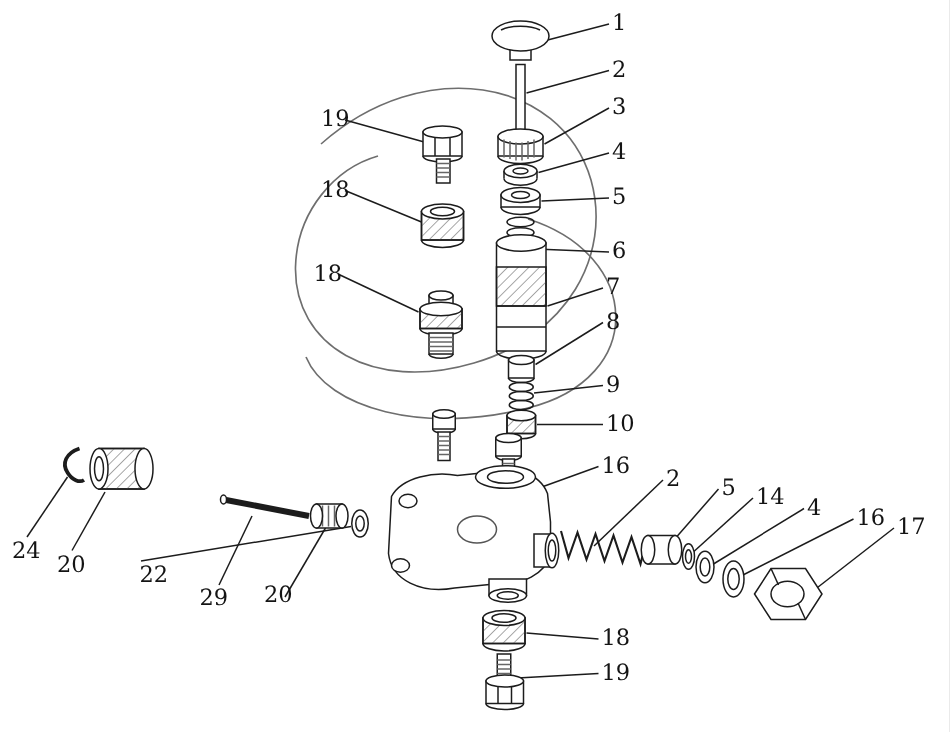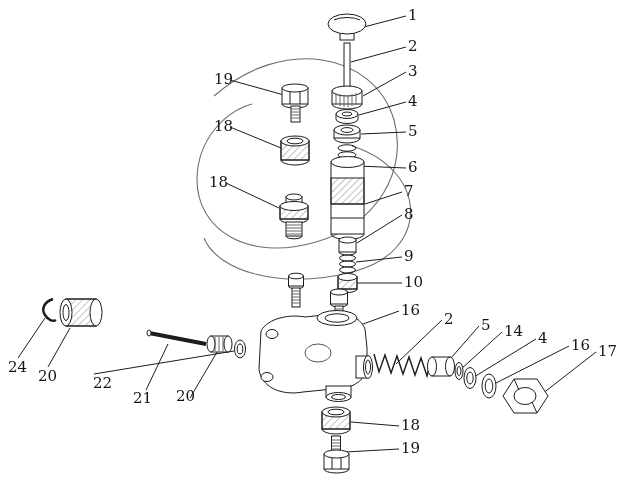--- a/index.html
+++ b/index.html
@@ -330,18 +330,18 @@
   <div class="callout" style="left:504px;top:324px">14</div>
   <div class="callout" style="left:538px;top:331px">4</div>
   <div class="callout" style="left:571px;top:338px">16</div>
   <div class="callout" style="left:598px;top:344px">17</div>
   <div class="callout" style="left:214px;top:72px">19</div>
   <div class="callout" style="left:214px;top:119px">18</div>
   <div class="callout" style="left:209px;top:175px">18</div>
   <div class="callout" style="left:8px;top:360px">24</div>
   <div class="callout" style="left:38px;top:369px">20</div>
   <div class="callout" style="left:93px;top:376px">22</div>
-  <div class="callout" style="left:133px;top:391px">21</div>
+  <div class="callout" style="left:133px;top:391px">29</div>
   <div class="callout" style="left:176px;top:389px">20</div>
   <div class="callout" style="left:401px;top:418px">18</div>
   <div class="callout" style="left:401px;top:441px">19</div>
 
 </div>
 
 </body></html>

